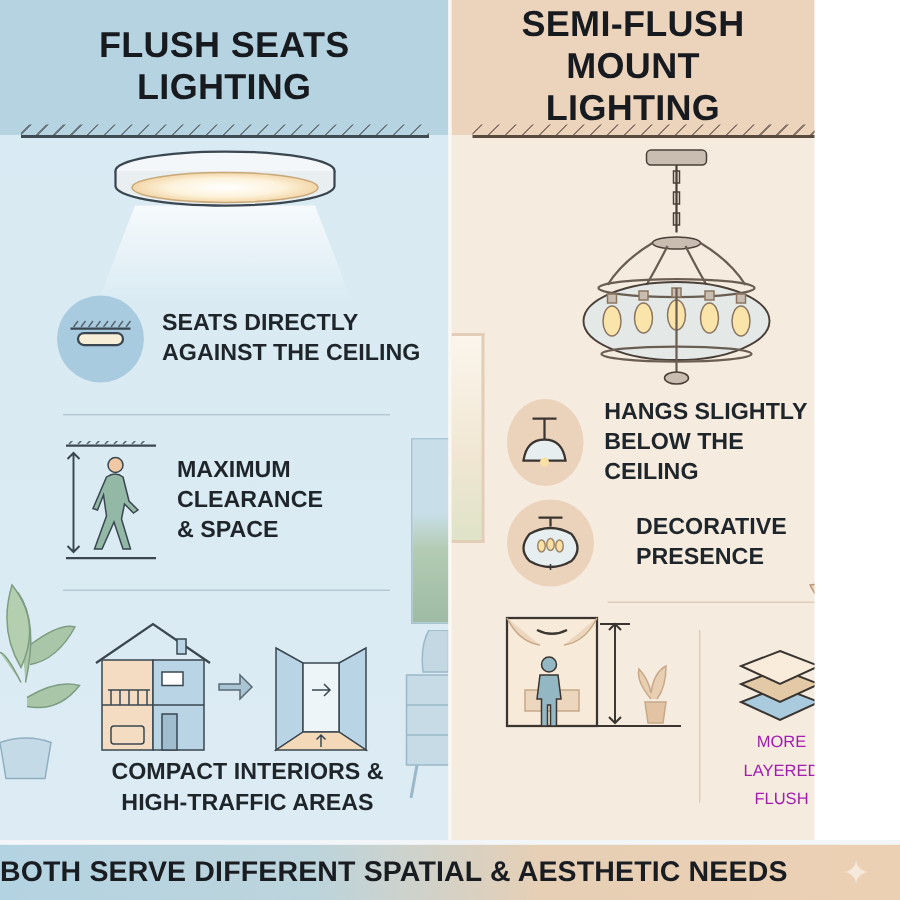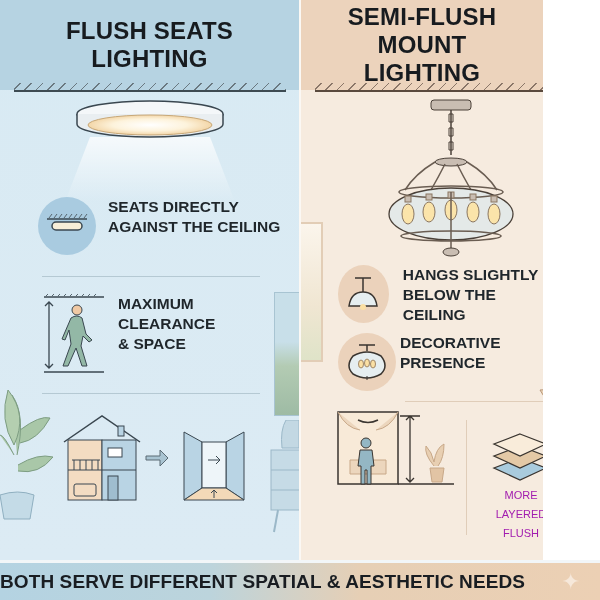--- a/index.html
+++ b/index.html
@@ -7,21 +7,21 @@
 .panel{position:absolute;top:0;height:560px;overflow:hidden}
 .left{left:0;width:299px;background:linear-gradient(#d8eaf3,#dcebf4)}
 .right{left:301px;width:242px;background:#f6ebdf}
 .divider{position:absolute;left:299px;top:0;width:2px;height:560px;background:#fbf8f4}
 .hdr{position:absolute;left:0;top:0;width:100%;height:90px;display:flex;align-items:center;justify-content:center;text-align:center}
 .left .hdr{background:#b6d3e2}
 .right .hdr{background:#ecd3bc}
 .hdr h1{font-family:"Liberation Sans",sans-serif;font-weight:bold;font-size:24px;line-height:28px;color:#171b1f;letter-spacing:0.2px}
 .hatch{position:absolute;left:14px;top:83px;width:272px;height:9px;border-bottom:2px solid #3e4b52;background:repeating-linear-gradient(135deg,transparent 0 4px,#6a7880 4px 5px,transparent 5px 8px)}
 .right .hatch{border-bottom-color:#5a4a3e;background:repeating-linear-gradient(135deg,transparent 0 4px,#8a7668 4px 5px,transparent 5px 8px)}
-.feat{position:absolute;display:flex;align-items:flex-start}
+.feat{position:absolute;display:flex;align-items:center}
 .feat .txt{font-family:"Liberation Sans",sans-serif;font-weight:bold;font-size:15.5px;line-height:20px;color:#1f262b}
 .circle{border-radius:50%;display:flex;align-items:center;justify-content:center}
 .sep{position:absolute;height:1px;background:#b5c9d3}
 .right .sep{background:#e0cdb9}
 .footer{position:absolute;left:0;top:560px;width:600px;height:40px;background:linear-gradient(90deg,#b4d3e2 0%,#bcd4dc 35%,#e6cfb5 60%,#ecd0b4 100%);display:flex;align-items:center;border-top:3px solid #f2f6f8}
 .footer span{font-family:"Liberation Sans",sans-serif;font-weight:bold;font-size:19px;color:#191d22;letter-spacing:0.1px}
 .center{text-align:center}
 svg{display:block}
 </style>
 </head>
@@ -109,20 +109,21 @@
       <rect x="46" y="64" width="10" height="24" fill="#9fbdcf" stroke="#3a4750"></rect>
       <rect x="12" y="72" width="22" height="12" rx="2" fill="#f3dcc2" stroke="#3a4750"></rect>
       <path d="M84 44 h14 v-6 l8 8 -8 8 v-6 h-14z" fill="#a9c4d2" stroke="#5a6a74"></path>
       <path d="M122 20 l18 10 v46 l-18 12z" fill="#b9d4e4" stroke="#3a4750"></path>
       <path d="M182 20 l-18 10 v46 l18 12z" fill="#b9d4e4" stroke="#3a4750"></path>
       <rect x="140" y="30" width="24" height="46" fill="#eef5f9" stroke="#3a4750"></rect>
       <path d="M140 76 l-18 12 h60 l-18-12z" fill="#f3d9b8" stroke="#3a4750"></path>
       <path d="M146 48 h12 M154 44 l4 4 -4 4 M152 86 v-8 M149 81 l3-3 3 3" stroke="#3a4750" fill="none"></path>
     </svg>
   </div>
+  <div class="center txt" style="position:absolute;left:50px;top:504px;width:230px;font-family:'Liberation Sans',sans-serif;font-weight:bold;font-size:15.5px;line-height:21px;color:#1f262b"><span>COMPACT INTERIORS &amp;</span><br><span>HIGH-TRAFFIC AREAS</span></div>
 </div>
 
 <div class="divider"></div>
 
 <div class="panel right">
   <div class="hdr">
     <h1><span>SEMI-FLUSH MOUNT</span><br><span>LIGHTING</span></h1>
   </div>
   <div class="hatch"></div>
 
@@ -173,21 +174,21 @@
           <path d="M14 3 h16 M22 3 v6" stroke="#3a3530" stroke-width="1.5"></path>
           <path d="M8 14 q14-8 28 0 q8 10 0 18 q-14 8 -28 0 q-8-8 0-18z" fill="#e6eef0" stroke="#3a3530" stroke-width="1.5"></path>
           <g fill="#fbe0a4" stroke="#a08868">
             <ellipse cx="16" cy="22" rx="2.5" ry="4"></ellipse>
             <ellipse cx="22" cy="21" rx="2.5" ry="4"></ellipse>
             <ellipse cx="28" cy="22" rx="2.5" ry="4"></ellipse>
           </g>
           <path d="M22 34 v4" stroke="#3a3530"></path>
         </svg>
     </div>
-    <div class="txt" style="margin-left:4px"><span>DECORATIVE</span><br><span>PRESENCE</span></div>
+    <div class="txt" style="margin-left:28px"><span>DECORATIVE</span><br><span>PRESENCE</span></div>
   </div>
   <div class="sep" style="left:104px;top:401px;width:155px"></div>
 
   <div style="position:absolute;left:235px;top:368px;width:64px;height:170px">
     <svg width="64" height="170" viewBox="0 0 64 170">
         <path d="M40 10 q-14 10 -10 34 M44 8 q10 16 4 36 M30 30 q-20-10 -26 -8 q10 20 26 18 M52 30 q14-8 12-4 q-6 14 -12 14" fill="#ead3b8" stroke="#b8987a"></path>
         <path d="M28 42 h26 l-2 22 h-22z" fill="#e2c4a4" stroke="#b8987a"></path>
         <rect x="12" y="64" width="56" height="80" fill="#f1dec7" stroke="#b8987a" stroke-width="1.5"></rect>
         <path d="M12 91 h54 M12 117 h54" stroke="#b8987a"></path>
         <path d="M58 78 h6 M58 104 h6 M58 130 h6" stroke="#b8987a" stroke-width="2"></path>

